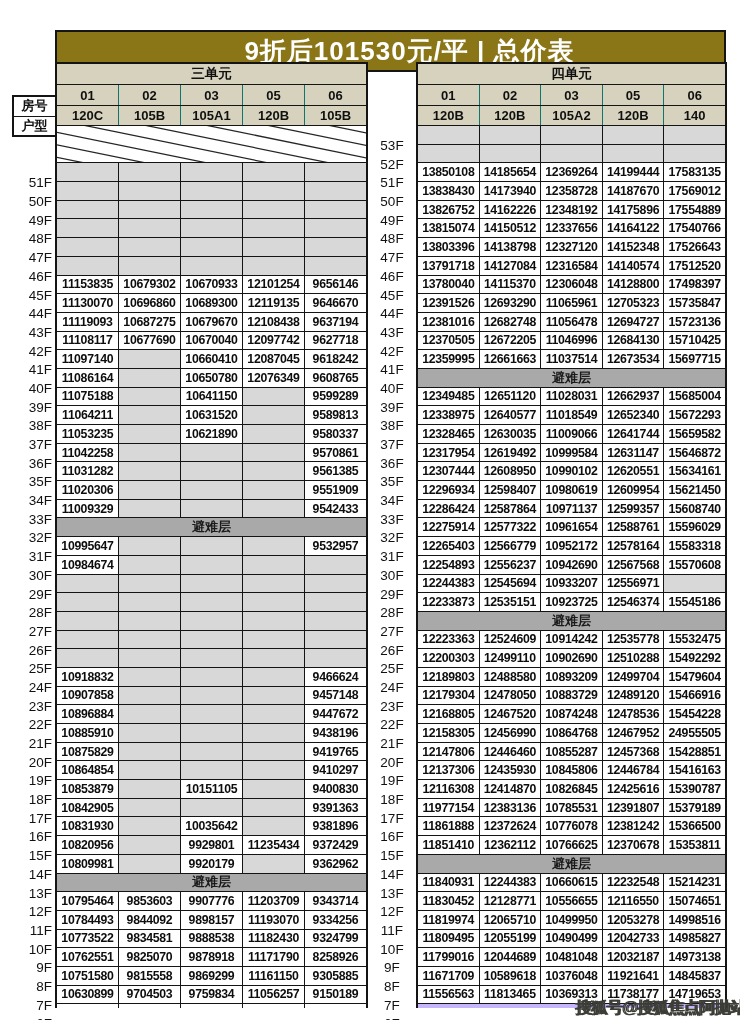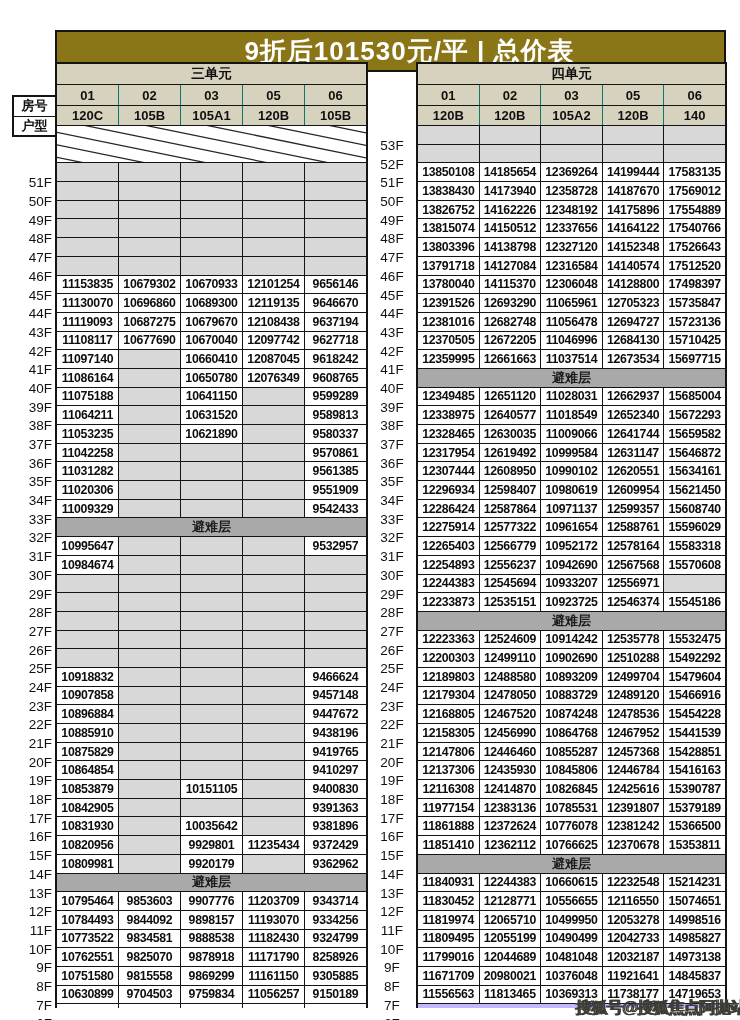--- a/index.html
+++ b/index.html
@@ -624,21 +624,21 @@
           <div class="cell">12467520</div>
           <div class="cell">10874248</div>
           <div class="cell">12478536</div>
           <div class="cell">15454228</div>
         </div>
         <div class="trow">
           <div class="cell">12158305</div>
           <div class="cell">12456990</div>
           <div class="cell">10864768</div>
           <div class="cell">12467952</div>
-          <div class="cell">15441539</div>
+          <div class="cell">24955505</div>
         </div>
         <div class="trow">
           <div class="cell">12147806</div>
           <div class="cell">12446460</div>
           <div class="cell">10855287</div>
           <div class="cell">12457368</div>
           <div class="cell">15428851</div>
         </div>
         <div class="trow">
           <div class="cell">12137306</div>
@@ -706,21 +706,21 @@
         </div>
         <div class="trow">
           <div class="cell">11799016</div>
           <div class="cell">12044689</div>
           <div class="cell">10481048</div>
           <div class="cell">12032187</div>
           <div class="cell">14973138</div>
         </div>
         <div class="trow">
           <div class="cell">11671709</div>
-          <div class="cell">20980021</div>
+          <div class="cell">10589618</div>
           <div class="cell">10376048</div>
           <div class="cell">11921641</div>
           <div class="cell">14845837</div>
         </div>
         <div class="trow">
           <div class="cell">11556563</div>
           <div class="cell">11813465</div>
           <div class="cell">10369313</div>
           <div class="cell">11738177</div>
           <div class="cell">14719653</div>

